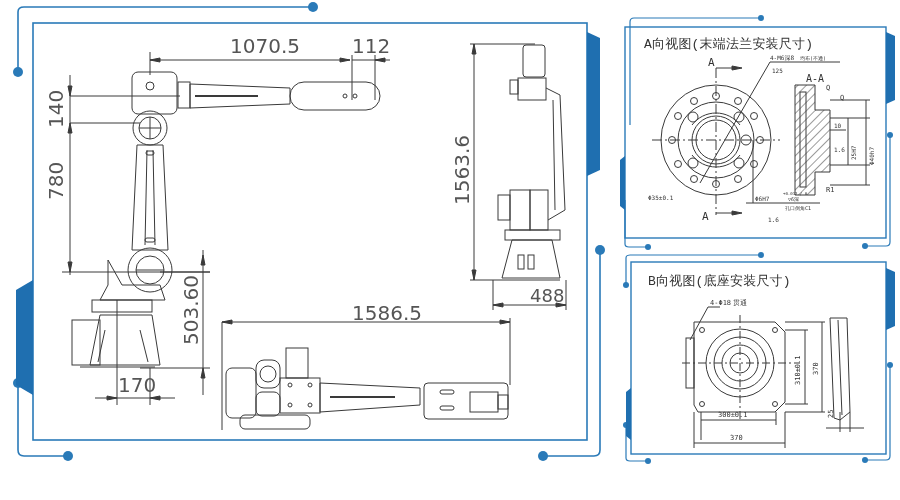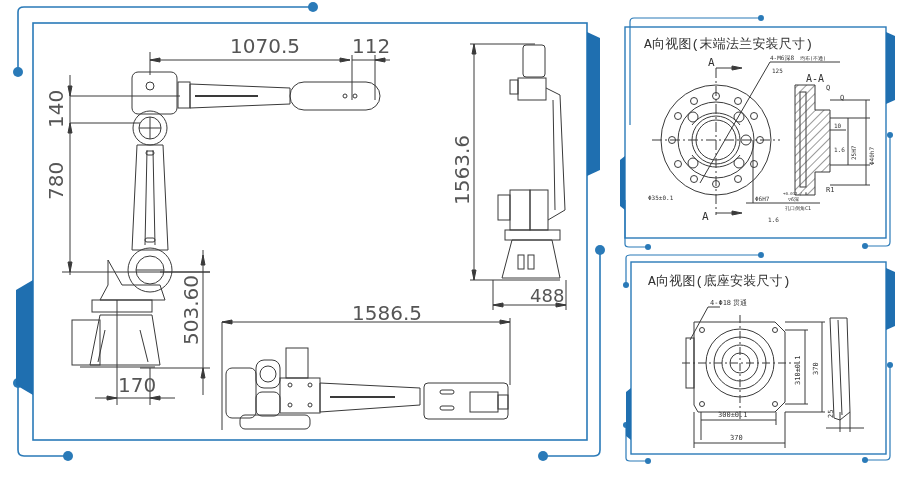--- a/index.html
+++ b/index.html
@@ -258,21 +258,21 @@
   <text class="note" x="785" y="210" font-size="5">孔口倒角C1</text>
   <text class="note" x="826" y="90" font-size="7">Q</text>
   <text class="note" x="840" y="100" font-size="7">Q</text>
   <text class="note" x="834" y="128" font-size="6">10</text>
   <text class="note" x="834" y="152" font-size="6">1.6</text>
   <text class="note" font-size="6" transform="translate(856,160) rotate(-90)">25H7</text>
   <text class="note" font-size="6" transform="translate(874,165) rotate(-90)">Φ40h7</text>
   <text class="note" x="826" y="192" font-size="7">R1</text>
 </svg>
 
-<div class="panel-title" style="left:648px;top:272px;">A向视图(底座安装尺寸)</div>
+<div class="panel-title" style="left:648px;top:272px;">B向视图(底座安装尺寸)</div>
 <svg width="900" height="500">
   <g stroke="#3a3a3a" stroke-width="1" fill="none">
     <path d="M694,322 L775,322 L785,332 L785,402 L775,412 L698,412 L694,405 Z"></path>
     <rect x="686" y="338" width="8" height="50"></rect>
     <circle cx="702" cy="330" r="2.5"></circle>
       <circle cx="775" cy="330" r="2.5"></circle>
     <circle cx="702" cy="404" r="2.5"></circle>
       <circle cx="775" cy="404" r="2.5"></circle>
     <circle cx="740" cy="363" r="34"></circle>
     <circle cx="740" cy="363" r="26"></circle>

